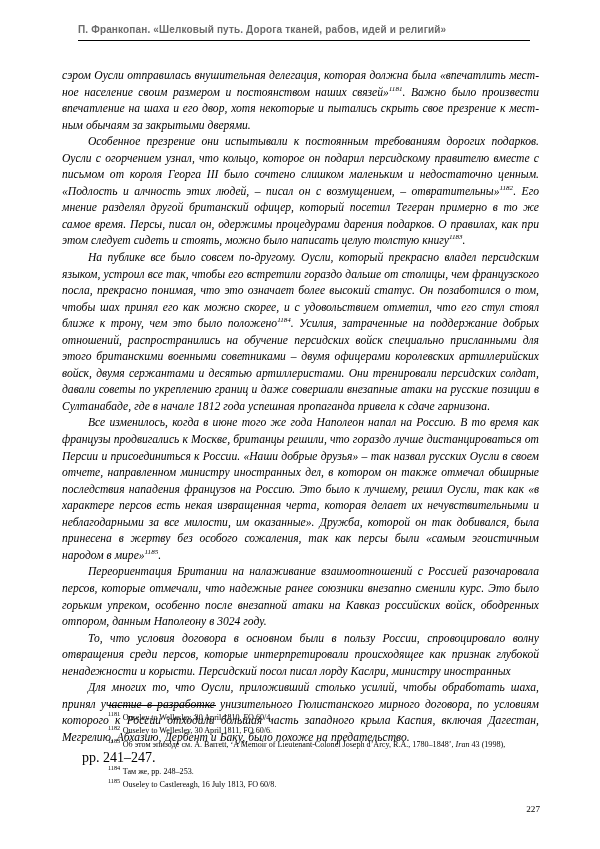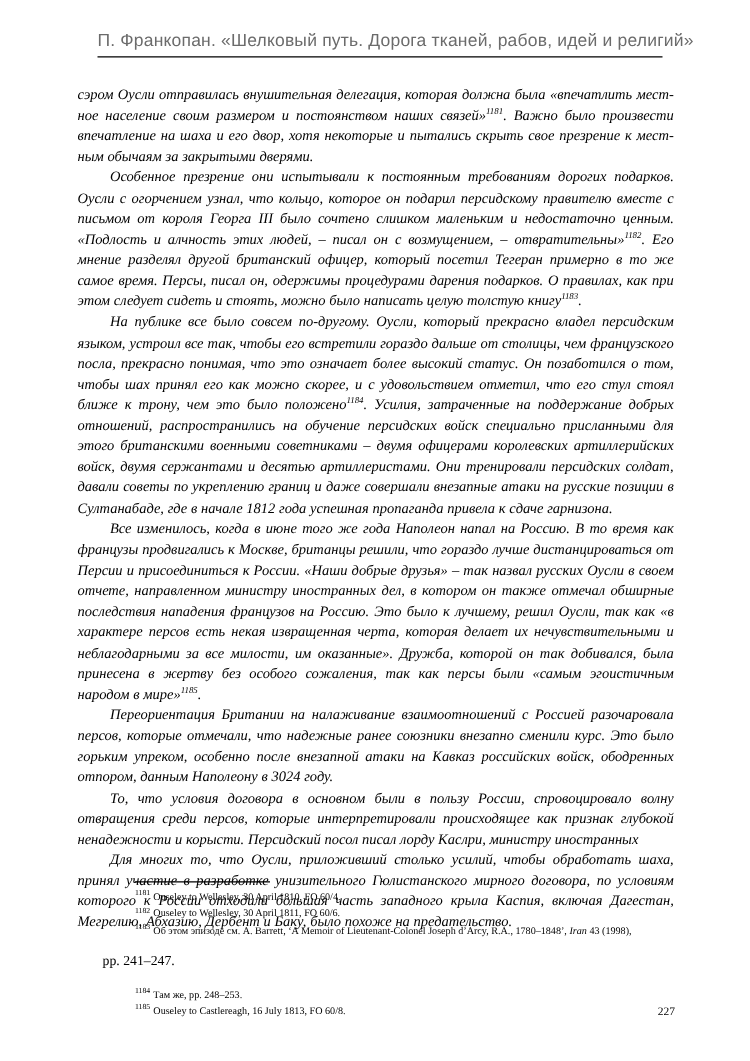--- a/index.html
+++ b/index.html
@@ -23,24 +23,25 @@
 
   
   .header {
     position: absolute;
     left: 78px;
     top: 24px;
     width: 452px;
   }
   .header-title {
     font-family: "Liberation Sans", "DejaVu Sans", sans-serif;
-    font-size: 14px;
+    font-size: 10px;
     letter-spacing: 0.15px;
     color: #6b6b6b;
     white-space: nowrap;
+    font-weight: bold;
   }
   .header-rule {
     margin-top: 5px;
     border-top: 1px solid #000000;
     width: 452px;
   }
 
   
   .body-col {
     position: absolute;
@@ -89,23 +90,23 @@
   }
   .fn-item .fn-num {
     font-size: 6.2px;
     vertical-align: super;
     line-height: 0;
     margin-right: 2.5px;
   }
   .fn-item i {
   }
   .fn-hang {
-    font-size: 11px;
+    font-size: 14px;
     line-height: 13.4px;
-    margin: 12px;
+    margin: 0;
     margin-left: -26px;
   }
 
   
   .page-number {
     position: absolute;
     right: 60px;
     bottom: 35px;
     font-size: 9.2px;
     color: #000000;

